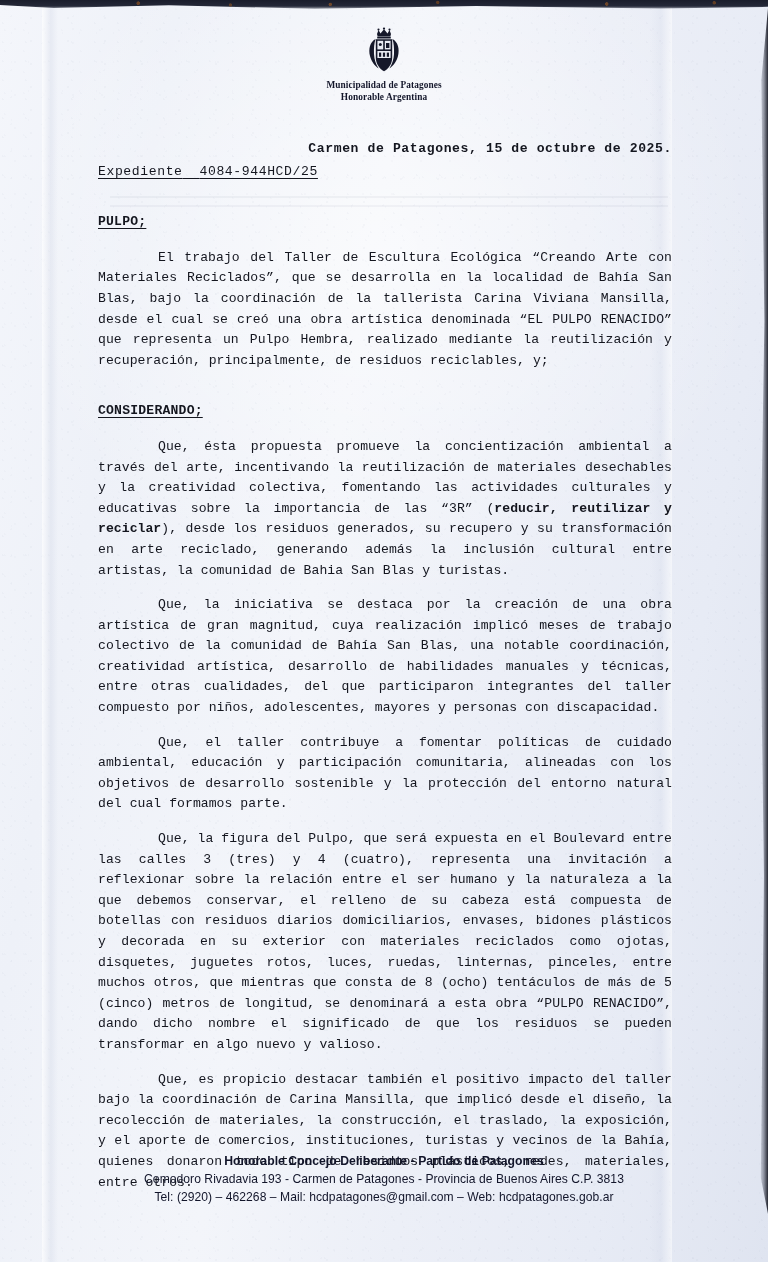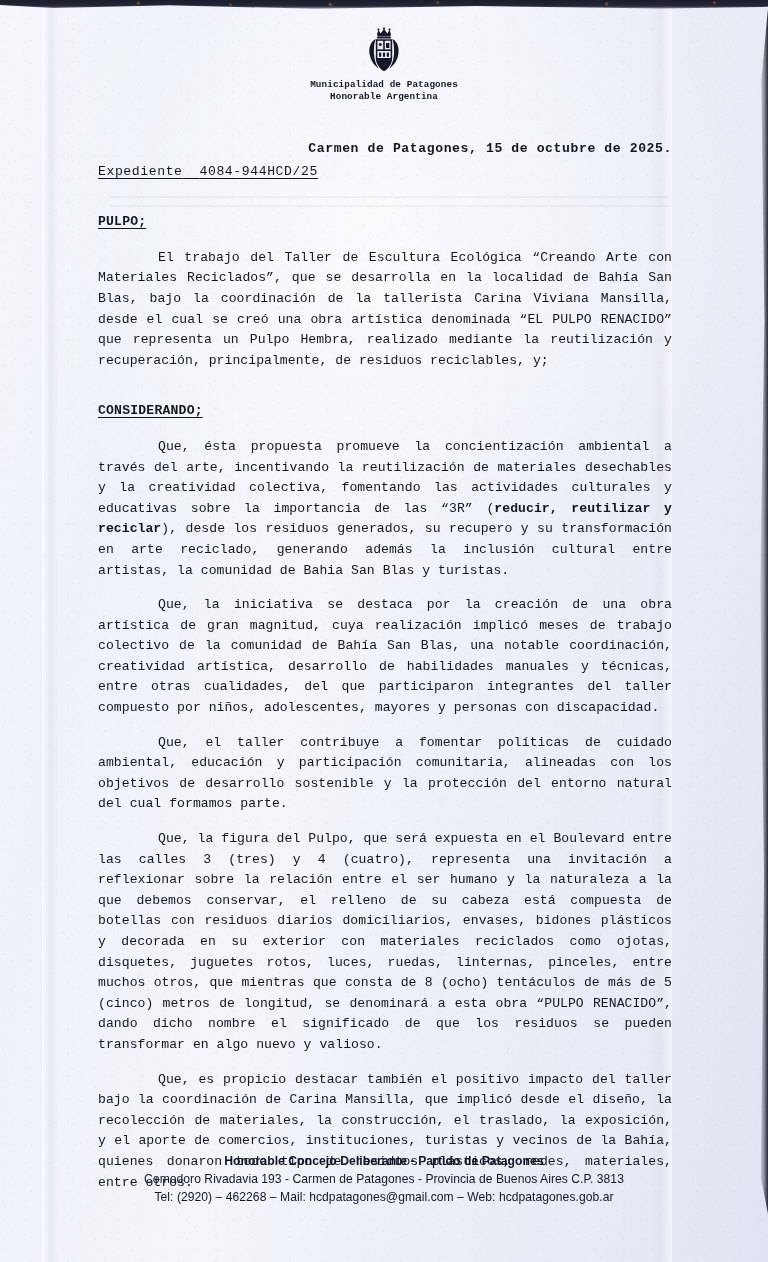--- a/index.html
+++ b/index.html
@@ -89,21 +89,21 @@
     left: 0; right: 0;
     text-align: center;
   }
   .crest {
     width: 40px;
     height: 48px;
     margin: 0 auto 4px;
     display: block;
   }
   .org-lines {
-    font-family: Liberation Mono, monospace;
+    font-family: Liberation Serif, serif;
     font-weight: 700;
     font-size: 9.3px;
     line-height: 12.4px;
     color: #13162a;
     letter-spacing: .1px;
   }
 
   
   .doc {
     position: absolute;

